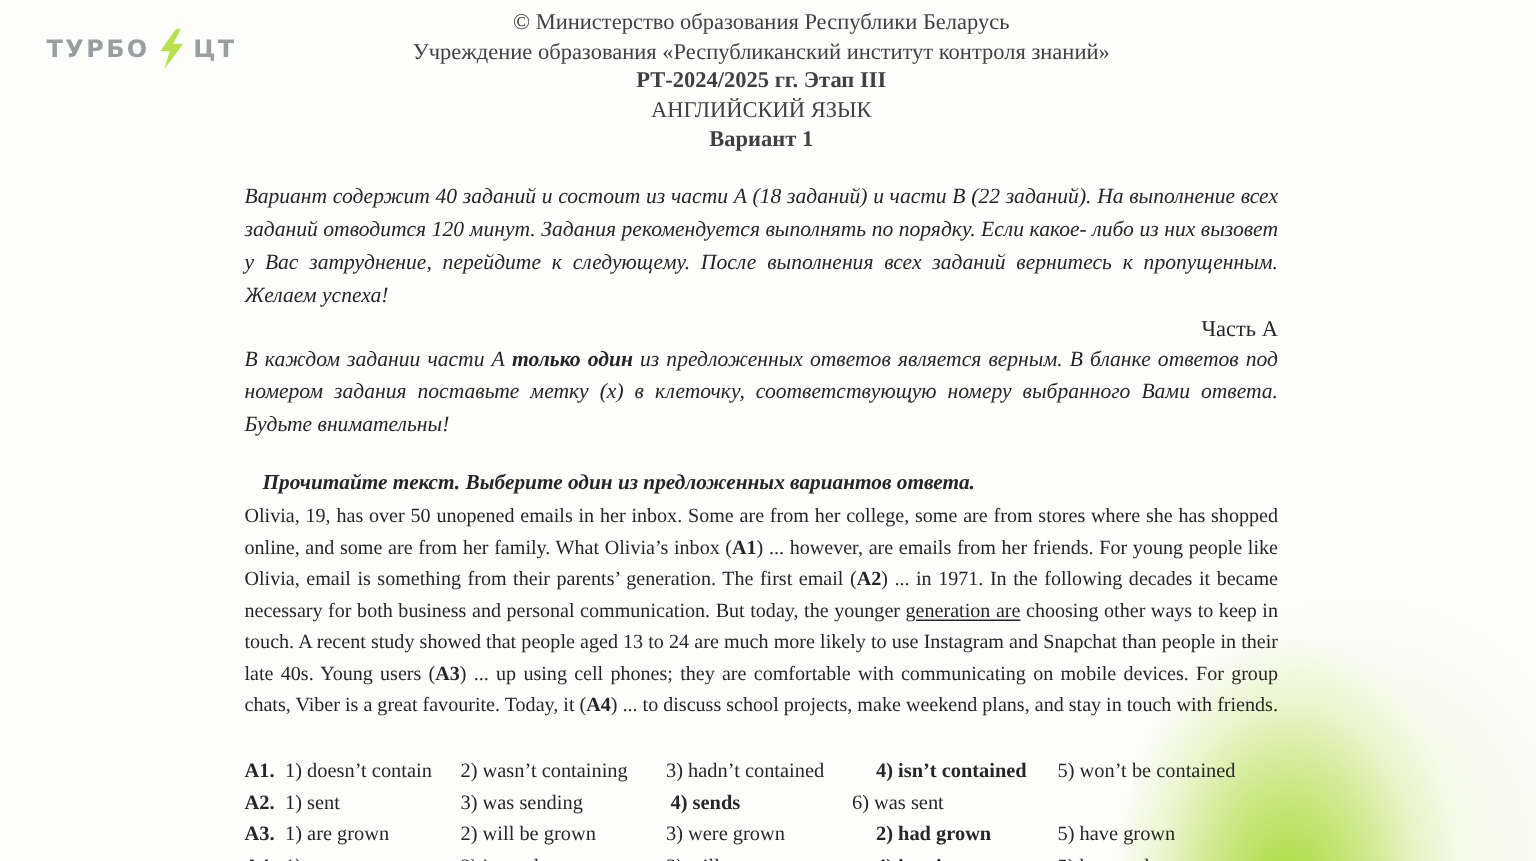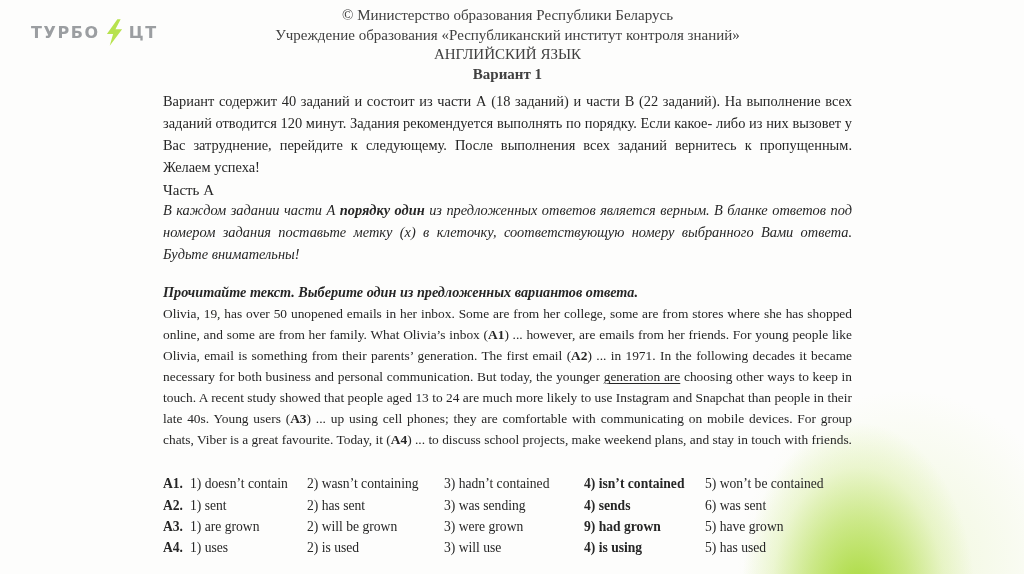--- a/index.html
+++ b/index.html
@@ -51,43 +51,45 @@
   }
   .hdr {
     text-align: center;
     font-size: 15px;
     line-height: 19.5px;
     color: #404040;
   }
   .hdr.bold { font-weight: bold; }
 
   .intro {
-    margin-top: 6px;
+    margin-top: 16px;
+    font-style: italic;
     font-size: 14.4px;
     line-height: 22px;
     text-align: justify;
   }
   .part-title {
-    text-align: left;
+    text-align: right;
     font-size: 15px;
     line-height: 20px;
     margin-top: 2px;
   }
   .note {
     font-style: italic;
     font-size: 14.4px;
     line-height: 21.8px;
     text-align: justify;
   }
   .instruction {
     margin-top: 17px;
     font-weight: bold;
     font-style: italic;
     font-size: 14.2px;
     line-height: 21px;
+    margin-left: 12px;
   }
   .passage {
     font-size: 13.4px;
     line-height: 21px;
     text-align: justify;
     height: 168px;
     overflow: hidden;
   }
   .passage .b { font-weight: bold; }
   .passage .u { text-decoration: underline; text-underline-offset: 2px; }
@@ -114,56 +116,56 @@
     <svg width="19" height="27" viewBox="0 0 20 28">
       <polygon points="13,0 2,15.5 8.5,15.5 5,28 18,10.5 11,10.5 16.5,0" fill="#b7e24e"></polygon>
     </svg>
   </span>
   <span class="logo-text">ЦТ</span>
 </div>
 
 <div class="doc">
   <div class="hdr">© Министерство образования Республики Беларусь</div>
   <div class="hdr">Учреждение образования «Республиканский институт контроля знаний»</div>
+  <div class="hdr bold">РТ-2024/2025 гг. Этап III</div>
   <div class="hdr">АНГЛИЙСКИЙ ЯЗЫК</div>
   <div class="hdr bold">Вариант 1</div>
 
   <p class="intro">Вариант содержит 40 заданий и состоит из части А (18 заданий) и части В (22 заданий). На выполнение всех заданий отводится 120 минут. Задания рекомендуется выполнять по порядку. Если какое- либо из них вызовет у Вас затруднение, перейдите к следующему. После выполнения всех заданий вернитесь к пропущенным. Желаем успеха!</p>
 
   <div class="part-title">Часть А</div>
 
-  <p class="note"><span>В каждом задании части А </span><span class="bold">порядку один</span><span> из предложенных ответов является верным. В бланке ответов под номером задания поставьте метку (х) в клеточку, соответствующую номеру выбранного Вами ответа. Будьте внимательны!</span></p>
+  <p class="note"><span>В каждом задании части А </span><span class="bold">только один</span><span> из предложенных ответов является верным. В бланке ответов под номером задания поставьте метку (х) в клеточку, соответствующую номеру выбранного Вами ответа. Будьте внимательны!</span></p>
 
   <p class="instruction">Прочитайте текст. Выберите один из предложенных вариантов ответа.</p>
 
   <p class="passage"><span>Olivia, 19, has over 50 unopened emails in her inbox. Some are from her college, some are from stores where she has shopped online, and some are from her family. What Olivia’s inbox (</span><span class="b">A1</span><span>) ... however, are emails from her friends. For young people like Olivia, email is something from their parents’ generation. The first email (</span><span class="b">A2</span><span>) ... in 1971. In the following decades it became necessary for both business and personal communication. But today, the younger </span><span class="u">generation are</span><span> choosing other ways to keep in touch. A recent study showed that people aged 13 to 24 are much more likely to use Instagram and Snapchat than people in their late 40s. Young users (</span><span class="b">A3</span><span>) ... up using cell phones; they are comfortable with communicating on mobile devices. For group chats, Viber is a great favourite. Today, it (</span><span class="b">A4</span><span>) ... to discuss school projects, make weekend plans, and stay in touch with friends.</span></p>
 
   <div class="options">
       <div class="opt-row">
         <span class="opt-label">A1.</span>
         <span class="opt-cell c1">1) doesn’t contain</span>
         <span class="opt-cell c2">2) wasn’t containing</span>
         <span class="opt-cell c3">3) hadn’t contained</span>
         <span class="opt-cell c4">4) isn’t contained</span>
         <span class="opt-cell c5">5) won’t be contained</span>
       </div>
       <div class="opt-row">
         <span class="opt-label">A2.</span>
         <span class="opt-cell c1">1) sent</span>
-        <span class="opt-cell c2">2) has sent</span>
         <span class="opt-cell c3">3) was sending</span>
         <span class="opt-cell c4">4) sends</span>
         <span class="opt-cell c5">6) was sent</span>
       </div>
       <div class="opt-row">
         <span class="opt-label">A3.</span>
         <span class="opt-cell c1">1) are grown</span>
         <span class="opt-cell c2">2) will be grown</span>
         <span class="opt-cell c3">3) were grown</span>
-        <span class="opt-cell c4">9) had grown</span>
+        <span class="opt-cell c4">2) had grown</span>
         <span class="opt-cell c5">5) have grown</span>
       </div>
       <div class="opt-row">
         <span class="opt-label">A4.</span>
         <span class="opt-cell c1">1) uses</span>
         <span class="opt-cell c2">2) is used</span>
         <span class="opt-cell c3">3) will use</span>
         <span class="opt-cell c4">4) is using</span>
         <span class="opt-cell c5">5) has used</span>
       </div>

